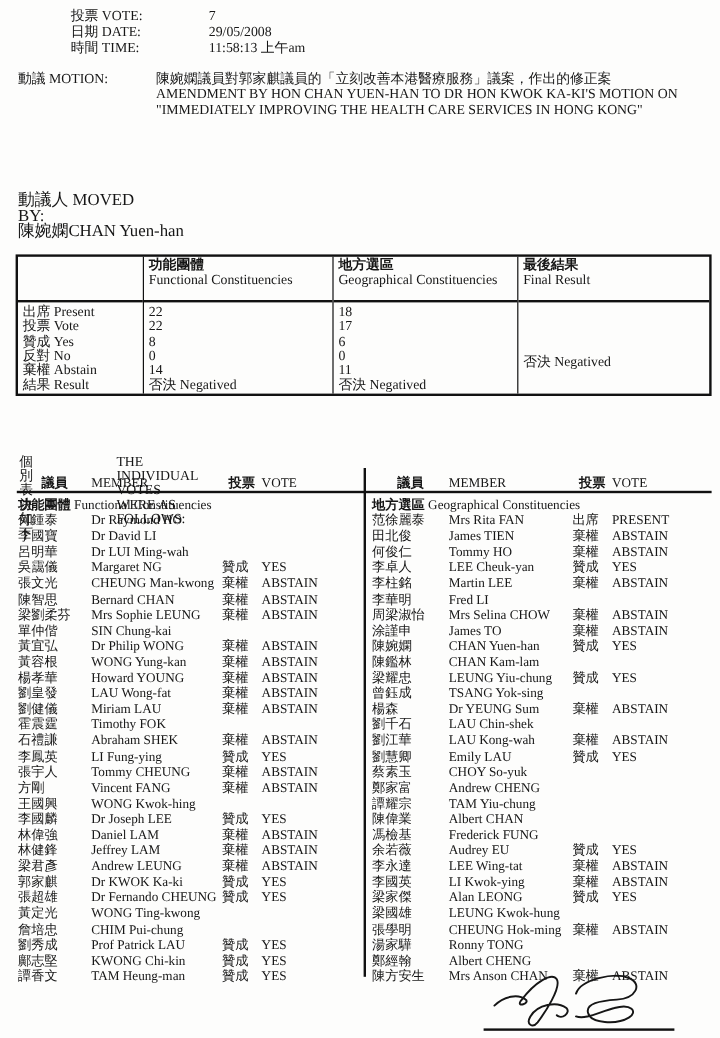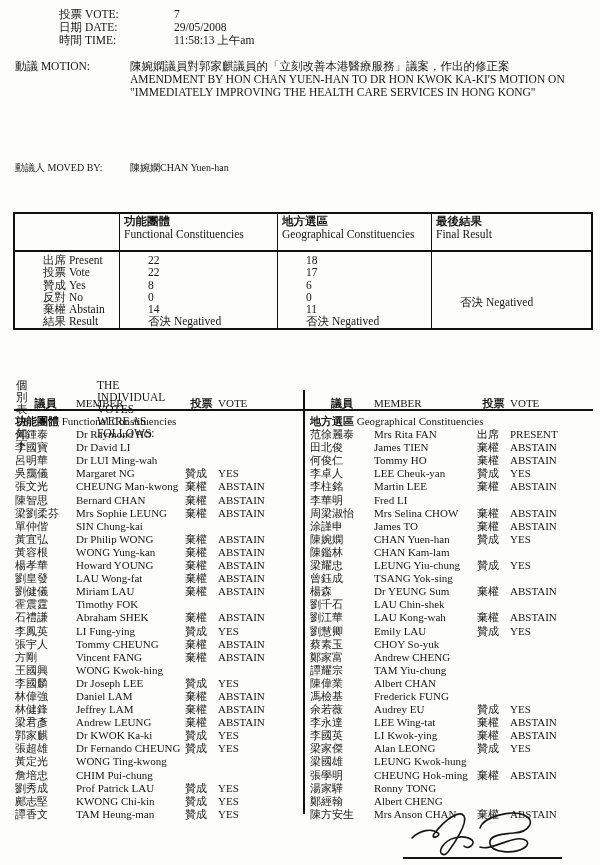--- a/index.html
+++ b/index.html
@@ -11,30 +11,30 @@
   }
   
   .hdr-fields { position:absolute; left:15px; top:8px; width:560px;margin-left:44px; }
   .hdr-row { display:flex; height:13px; line-height:13px; font-size:11.5px; }
   .hdr-row .lbl { width:115px; }
   
   .motion { position:absolute; left:15px; top:60px; width:575px; display:flex; }
   .motion .lbl { width:115px; font-size:11.5px; line-height:13px; }
   .motion-lines div { font-size:11.5px; line-height:13px; white-space:nowrap; }
   
-  .movedby { position:absolute; left:15px; top:161px; display:flex; font-size:10px; line-height:13px; }
+  .movedby { position:absolute; left:15px; top:161px; display:flex; font-size:14px; line-height:13px;flex-direction:column; }
   .movedby .lbl { width:115px; }
   
   .summary { position:absolute; left:13px; top:212px; width:580px; height:118px; border:2px solid #111; }
   .sum-grid { display:grid; grid-template-columns:104px 158px 154px 1fr; height:100%; }
   .sum-col { border-left:1.5px solid #111; }
   .sum-col:first-child { border-left:none; }
   .sum-head { height:38px; border-bottom:2px solid #111; padding:1px 0 0 4px; font-size:11.5px; line-height:13px; }
   .sum-head .zh { font-weight:bold; }
-  .sum-body { height:56px; display:flex; flex-direction:column; padding-top:2px;margin-left:24px; }
+  .sum-body { height:56px; display:flex; flex-direction:column; padding-top:2px; }
   .sum-cell { flex:1; font-size:11.5px; line-height:12.3px; padding-left:4px; white-space:nowrap; }
   .sum-cell.indent { }
   
   .indiv-heading { position:absolute; top:379px; left:0; height:12px; font-size:11.5px; line-height:12px; }
   .indiv-heading .zh { position:absolute; left:16px; }
   .indiv-heading .en { position:absolute; left:97px; }
   
   .vdivider { position:absolute; left:303px; top:390px; width:1.5px; height:424px; background:#111; }
   .thick-rule { position:absolute; left:14px; top:409px; width:579px; height:2px; background:#111; }
   .mtable { position:absolute; top:397px; }

